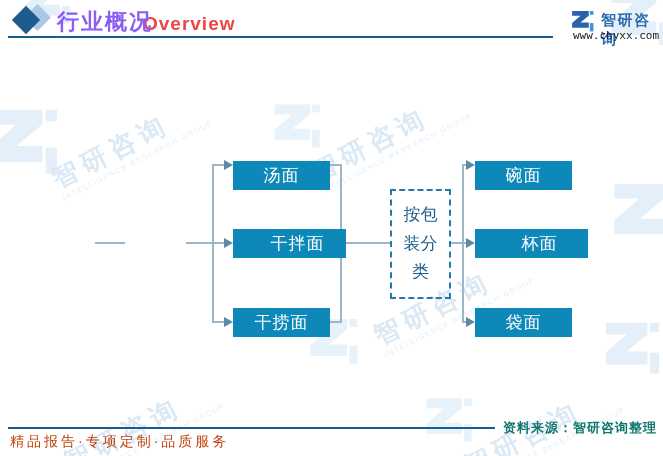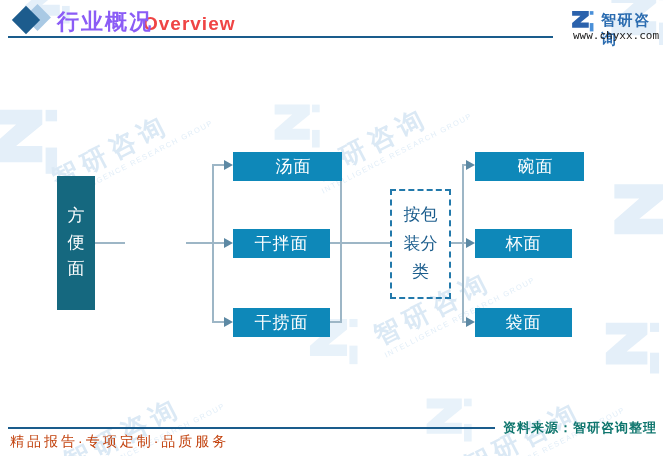--- a/index.html
+++ b/index.html
@@ -29,21 +29,21 @@
   
   .node{position:absolute;z-index:2;display:flex;align-items:center;justify-content:center;text-align:center;}
   .node-root{left:57px;top:176px;width:38px;height:134px;background:#15687f;color:#fff;
     font-size:17px;line-height:1.55;padding:0 10px;box-sizing:border-box;}
   .node-dashed{border:2px dashed #2279ab;color:#1a5c8c;font-size:17px;line-height:1.7;
     width:61px;height:110px;box-sizing:border-box;padding:0 10px;background:transparent;}
   .node-dash-l{left:125px;top:189px;}
   .node-dash-r{left:390px;top:189px;}
   .node-blue{width:97px;height:29px;background:#0e88b9;color:#fff;font-size:17px;letter-spacing:1px;}
   .nb-c1{left:233px;} .nb-c2{left:475px;}
-  .nb-r1{top:152px;padding-left:12px;} .nb-r2{top:229px;} .nb-r3{top:308px;}
+  .nb-r1{top:161px;} .nb-r2{top:229px;padding-left:16px;} .nb-r3{top:308px;}
   .cline{position:absolute;background:#9db6c6;z-index:1;}
   .arrow{position:absolute;width:0;height:0;border-top:5px solid transparent;border-bottom:5px solid transparent;
     border-left:9px solid #5d89a4;z-index:1;}
   
   .ftr-rule{position:absolute;left:8px;top:427px;width:487px;height:0;border-top:2px solid #1a5c8c;z-index:2;}
   .ftr-source{position:absolute;right:6px;top:419px;font-size:13px;font-weight:bold;color:#0f766e;letter-spacing:1px;z-index:2;}
   .ftr-slogan{position:absolute;left:10px;top:433px;font-size:14px;font-weight:normal;color:#c2410c;letter-spacing:3px;z-index:2;}
 </style>
 </head>
 <body>
@@ -139,21 +139,20 @@
   <div class="cline" style="left:342px;top:242px;width:48px;height:2px"></div>
   <div class="cline" style="left:451px;top:242px;width:12px;height:2px"></div>
   <div class="cline" style="left:462px;top:164px;width:2px;height:159px"></div>
   <div class="cline" style="left:462px;top:164px;width:6px;height:2px"></div>
   <div class="cline" style="left:462px;top:242px;width:6px;height:2px"></div>
   <div class="cline" style="left:462px;top:321px;width:6px;height:2px"></div>
   <div class="arrow" style="left:466px;top:160px"></div>
   <div class="arrow" style="left:466px;top:238px"></div>
   <div class="arrow" style="left:466px;top:317px"></div>
 
-  <div class="node node-root">方便面</div>
   <div class="node node-blue nb-c1 nb-r1">汤面</div>
   <div class="node node-blue nb-c1 nb-r2">干拌面</div>
   <div class="node node-blue nb-c1 nb-r3">干捞面</div>
   <div class="node node-dashed node-dash-r">按包装分类</div>
   <div class="node node-blue nb-c2 nb-r2">杯面</div>
   <div class="node node-blue nb-c2 nb-r1">碗面</div>
   <div class="node node-blue nb-c2 nb-r3">袋面</div>
 
   <div class="ftr-rule"></div>
   <div class="ftr-source">资料来源：智研咨询整理</div>

